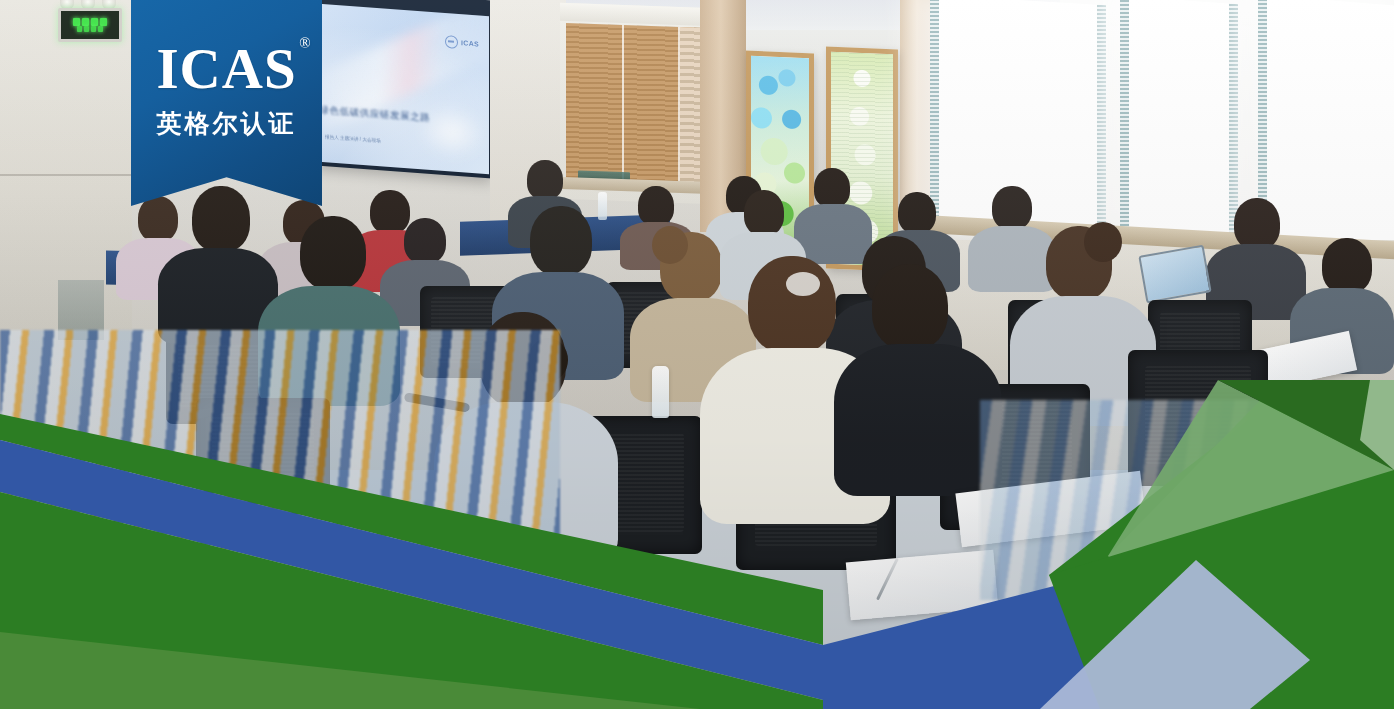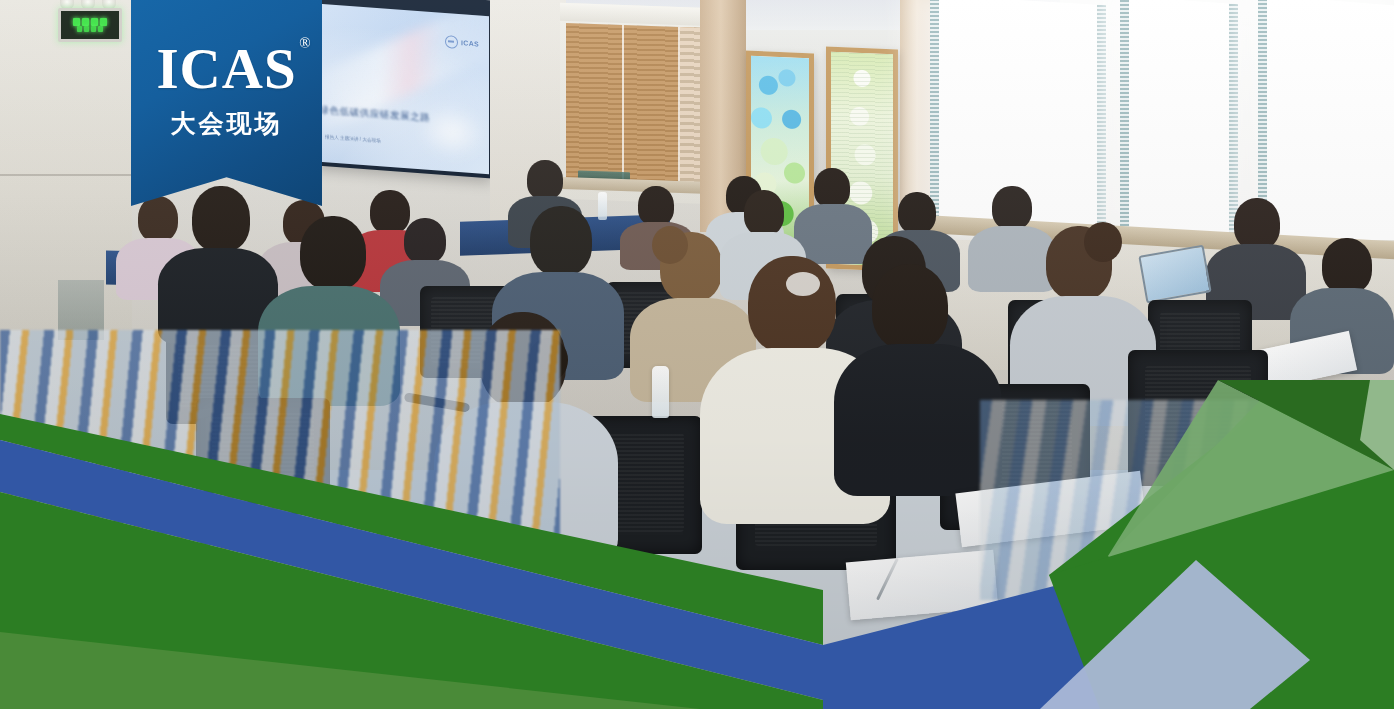--- a/index.html
+++ b/index.html
@@ -552,16 +552,16 @@
     <polygon points="1049,575 1394,470 1394,709 1100,709" fill="#2c7d23"></polygon>
 
     <polygon points="1040,709 1196,560 1310,660 1250,709" fill="#aab8d6" opacity="0.95"></polygon>
   </svg>
 
   <div class="logo-badge">
     <div class="logo-icas">
       <span>ICAS</span>
       <span class="logo-reg">®</span>
     </div>
-    <div class="logo-cn">大会现场</div>
+    <div class="logo-cn">英格尔认证</div>
   </div>
 
 </div>
 
 </body></html>

